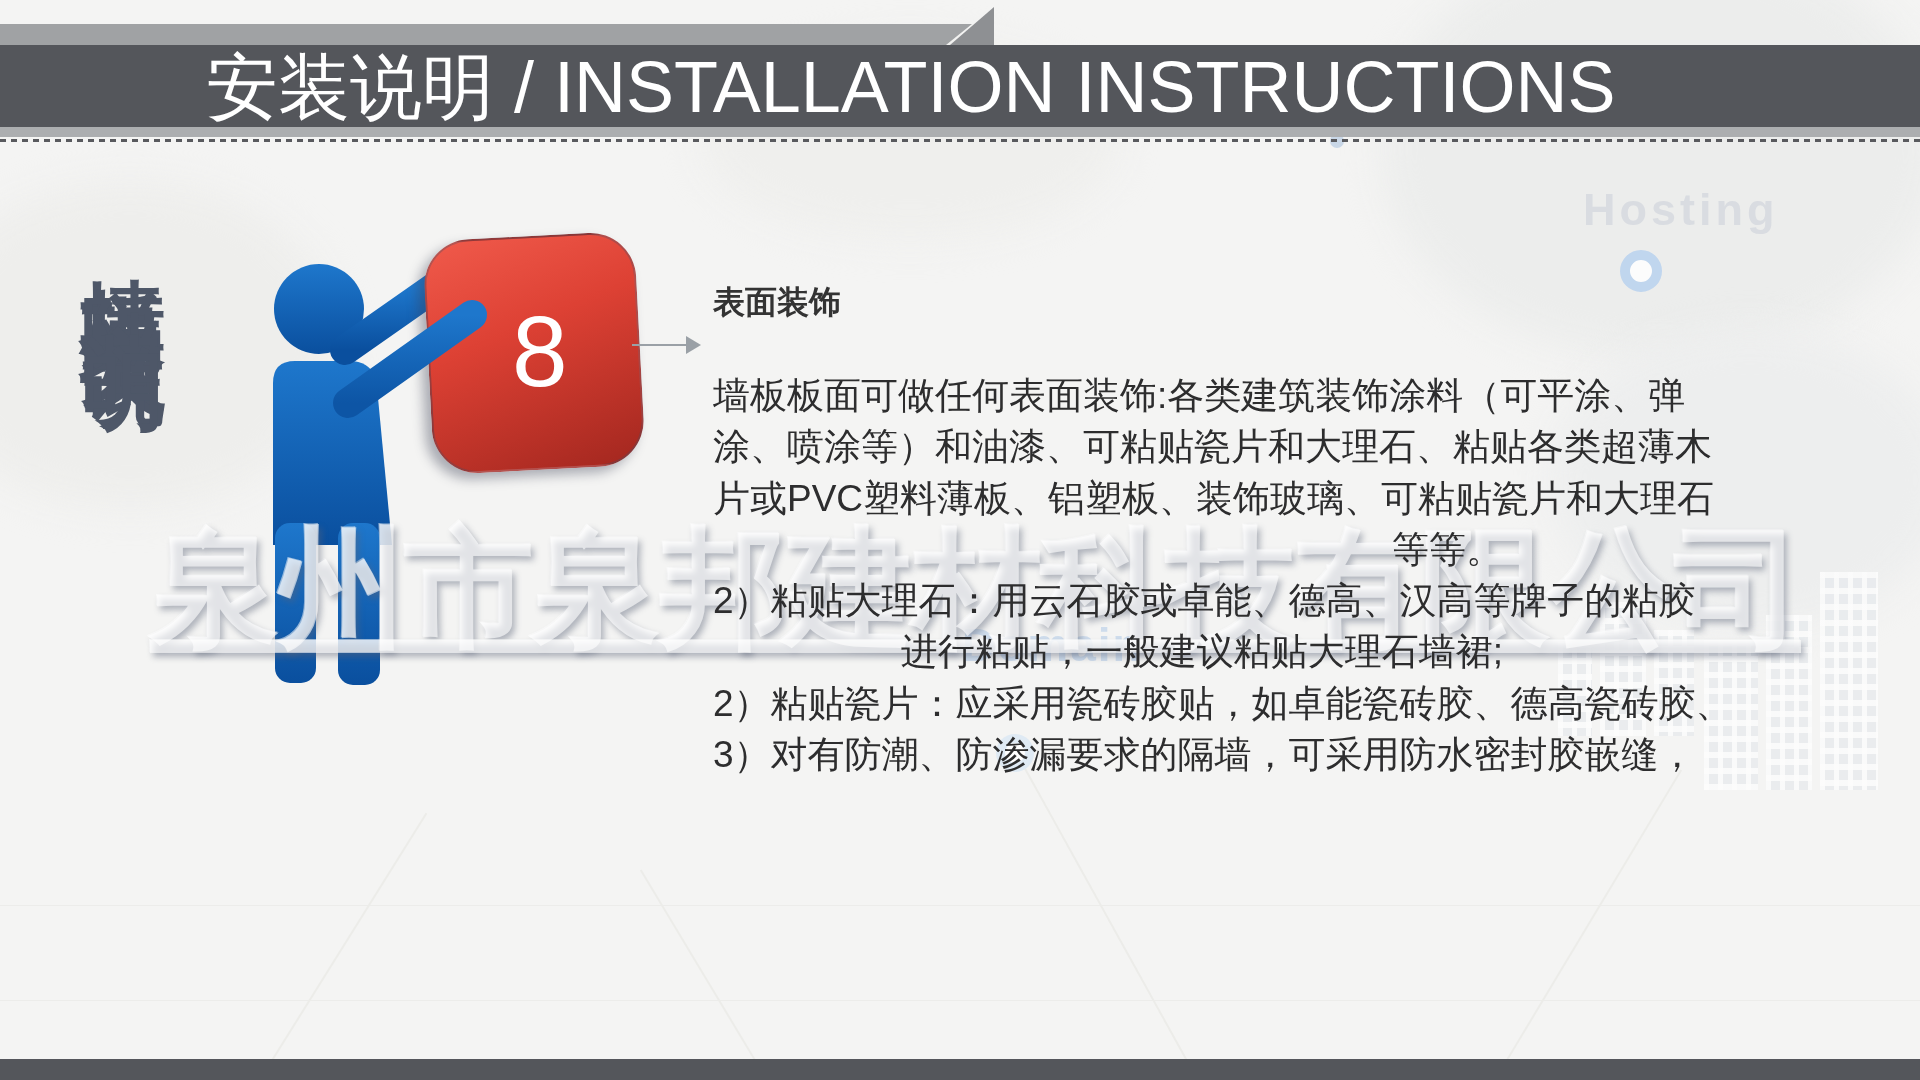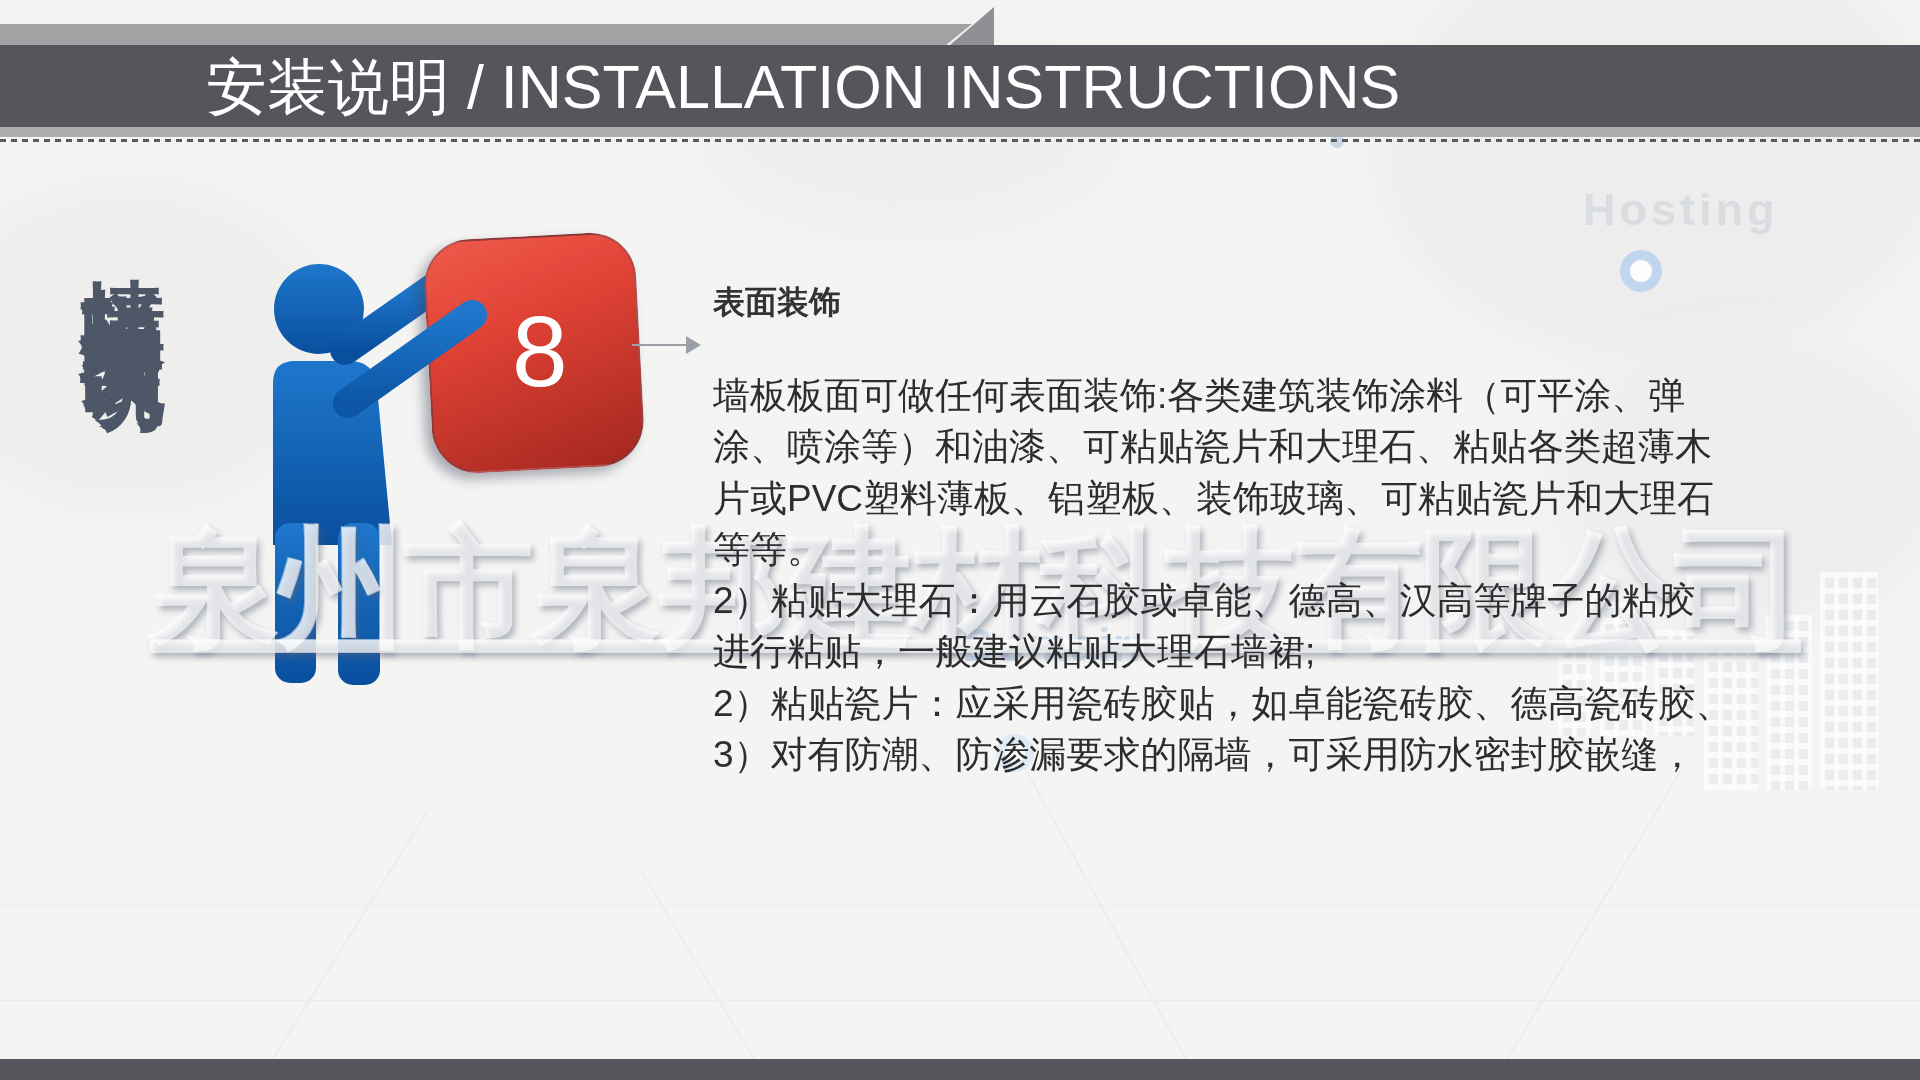--- a/index.html
+++ b/index.html
@@ -28,21 +28,21 @@
   .tower{position:absolute;z-index:1;background:#e8ebee;opacity:.8;
     background-image:repeating-linear-gradient(180deg,rgba(255,255,255,.85) 0 6px,transparent 6px 16px),
                      repeating-linear-gradient(90deg,rgba(255,255,255,.85) 0 5px,transparent 5px 14px);}
   
   .top-banner{position:absolute;left:0;top:24px;width:972px;height:21px;background:#a0a2a4;
     clip-path:polygon(0 0,100% 0,calc(100% - 26px) 100%,0 100%);z-index:10;}
   .wedge{position:absolute;left:950px;top:7px;width:44px;height:38px;background:#8e9093;
     clip-path:polygon(0 100%,100% 0,100% 100%);z-index:10;}
   .title-bar{position:absolute;left:0;top:45px;width:1920px;height:82px;background:#54565b;z-index:11;}
   .title-bar .t{position:absolute;left:206px;top:0;height:82px;line-height:84px;
-    font-size:61px;color:#ffffff;white-space:nowrap;font-weight:500;}
+    font-size:72px;color:#ffffff;white-space:nowrap;font-weight:500;}
   .sub-strip{position:absolute;left:0;top:127px;width:1920px;height:10px;background:#acaeb0;z-index:10;}
   .dash-line{position:absolute;left:0;top:139px;width:1920px;height:3px;z-index:10;
     background:repeating-linear-gradient(90deg,#595a5e 0 6px,transparent 6px 11px);}
   .bottom-bar{position:absolute;left:0;top:1059px;width:1920px;height:21px;background:#54565b;z-index:11;}
   
   .v-title{position:absolute;left:76px;top:210px;z-index:9;
     writing-mode:vertical-rl;text-orientation:upright;
     font-size:84px;font-weight:bold;color:#4e5768;letter-spacing:11px;line-height:96px;}
   
   .person-svg{position:absolute;left:250px;top:255px;z-index:5;}
@@ -60,21 +60,21 @@
   
   .watermark{position:absolute;left:150px;top:502px;z-index:8;white-space:nowrap;
     font-size:130px;font-weight:bold;letter-spacing:-3px;
     color:rgba(255,255,255,.62);
     text-shadow:3px 4px 6px rgba(90,100,120,.45), -1px -1px 0 rgba(255,255,255,.55);text-decoration:underline;}
   
   .section-heading{position:absolute;left:713px;top:281px;z-index:9;
     font-size:32px;font-weight:bold;color:#333333;}
   .body-text{position:absolute;left:713px;top:370px;width:790px;z-index:9;
     font-size:37px;line-height:51.3px;color:#2d2d2e;}
-  .body-text div{white-space:nowrap;}
+  .body-text div{white-space:nowrap;text-align:right;}
 </style>
 </head>
 <body>
 
 <div id="slide">
 
   <div class="bg-blob blob1"></div>
   <div class="bg-blob blob2"></div>
   <div class="bg-blob blob3"></div>
   <div class="bg-blob blob4"></div>

